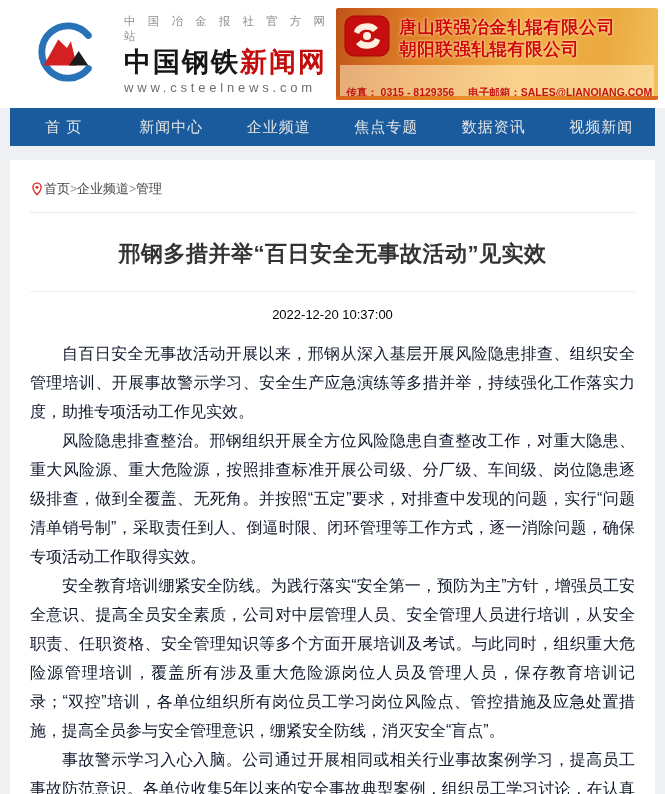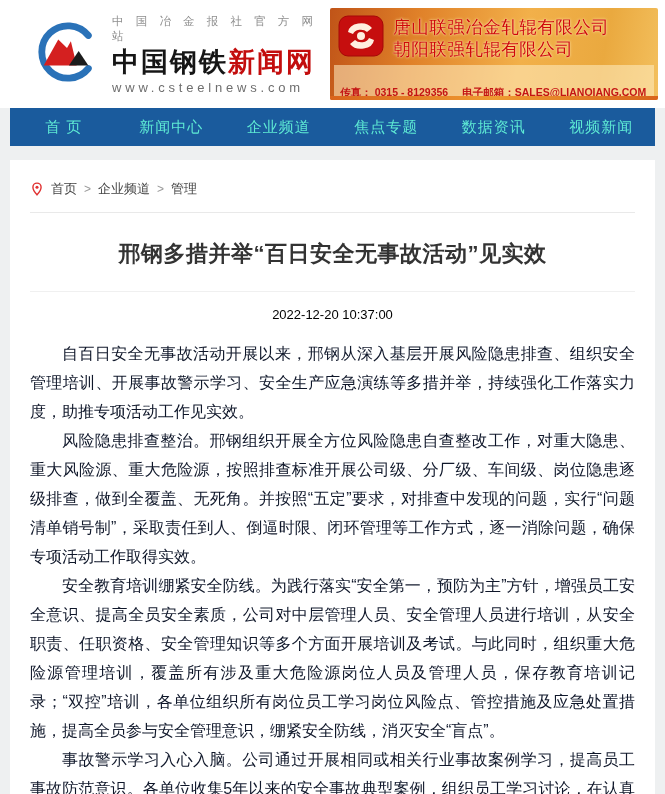--- a/index.html
+++ b/index.html
@@ -12,21 +12,21 @@
   }
 
   
   .header {
     background: #ffffff;
     height: 108px;
     display: flex;
     align-items: center;
     padding: 0 7px 0 34px;
   }
-  .logo-wrap { display: flex; align-items: center; gap: 12px; cursor: pointer; }
+  .logo-wrap { display: flex; align-items: center; gap: 24px; cursor: pointer; }
   .logo-text { display: flex; flex-direction: column; }
   .site-tagline {
     font-size: 11.5px; color: #8e8e8e; letter-spacing: 4.5px; margin-bottom: 3px;
   }
   .site-name {
     font-size: 27px; font-weight: bold; color: #151515; letter-spacing: 2px; line-height: 30px;
   }
   .site-name .red { color: #c30d0d; }
   .site-url { font-size: 13px; color: #6e6e6e; letter-spacing: 3.8px; margin-top: 3px; }
 
@@ -35,21 +35,21 @@
     margin-left: auto;
     width: 340px; height: 92px;
     background: linear-gradient(100deg, #c05418 0%, #e08129 26%, #f2b04a 58%, #eaa93f 82%, #f3c05e 100%);
     position: relative;
     overflow: hidden;
     cursor: pointer;
     border-radius: 2px;
   }
   .ad-top { display: flex; align-items: center; gap: 9px; padding: 7px 6px 3px 8px; }
   .ad-company {
-    color: #cf0909; font-weight: normal;
+    color: #cf0909; font-weight: bold;
     font-family: "Liberation Serif", "DejaVu Serif", serif;
     font-size: 17.5px; line-height: 22px; white-space: nowrap;
     text-shadow: 0 0 3px #ffe9a8, 0 0 1px #fff3cf;
     letter-spacing: 0.5px;
   }
   .ad-info {
     background: rgba(255, 238, 196, 0.55);
     margin: 1px 4px 0;
     padding: 20px 4px 3px 6px;
     font-size: 10.5px; font-weight: bold; color: #c41414; line-height: 15px;
@@ -64,33 +64,33 @@
   
   .nav {
     margin: 0 10px;
     height: 38px;
     background: #1a5b9d;
     display: flex;
   }
   .nav-item {
     flex: 1;
     display: flex; align-items: center; justify-content: center;
-    color: #5eead4; font-size: 15px; letter-spacing: 1px;
+    color: #e5e5e5; font-size: 15px; letter-spacing: 1px;
     cursor: pointer;
   }
 
   
   .card {
     margin: 14px 10px 0;
     background: #ffffff;
     padding: 0 20px 40px;
     min-height: 634px;
   }
   .breadcrumb {
-    display: flex; align-items: center; gap: 7px;
+    display: flex; align-items: center; 
     padding: 20px 0 14px;
     font-size: 13px; color: #444;
   }
   .breadcrumb .crumb { cursor: pointer; }
   .breadcrumb .sep { color: #999; font-size: 12px; }
   .bc-divider { border-bottom: 1px solid #e9e9e9; }
 
   .article-title {
     text-align: center;
     font-size: 22px; font-weight: bold; color: #333;

